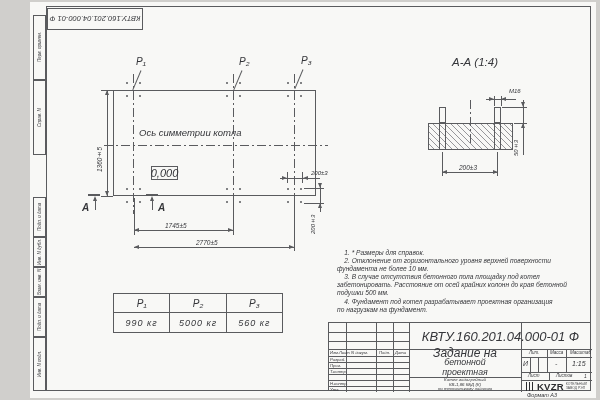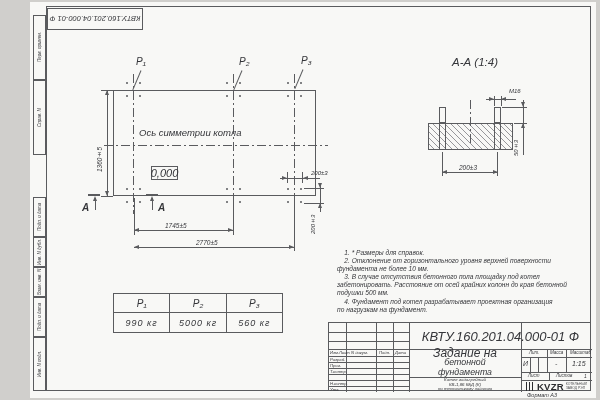--- a/index.html
+++ b/index.html
@@ -272,21 +272,21 @@
     <div class="abs tbtxt" style="left:1px;top:58px;font-size:4.2px;">Н.контр.</div>
     <div class="abs tbtxt" style="left:1px;top:64px;font-size:4.2px;">Утв.</div>
 
     <div class="abs" style="left:80px;top:0;width:183px;height:26px;display:flex;align-items:center;justify-content:center;">
       <span class="tbtxt" style="font-size:13px;">КВТУ.160.201.04.000-01 Ф</span>
     </div>
 
     <div class="abs" style="left:80px;top:26px;width:112px;height:29px;display:flex;flex-direction:column;align-items:center;justify-content:center;border-bottom:1px solid var(--ln);box-sizing:border-box;">
       <span class="tbtxt" style="font-size:12px;line-height:9.2px;">Задание на</span>
       <span class="tbtxt" style="font-size:8.8px;line-height:9.2px;">бетонной</span>
-      <span class="tbtxt" style="font-size:8.8px;line-height:9.2px;">фундамента</span>
+      <span class="tbtxt" style="font-size:8.8px;line-height:9.2px;">проектная</span>
     </div>
 
     <div class="abs" style="left:80px;top:55px;width:112px;height:14px;display:flex;flex-direction:column;align-items:center;justify-content:center;">
       <span class="tbtxt" style="font-size:4.4px;line-height:4.6px;">Котел водогрейный</span>
       <span class="tbtxt" style="font-size:4.4px;line-height:4.6px;">КВ-1,86 КБД (К)</span>
       <span class="tbtxt" style="font-size:4.4px;line-height:4.6px;">по техническому заданию</span>
     </div>
 
     <div class="abs hline" style="left:192px;top:34px;width:71px;"></div>
     <div class="abs hline" style="left:192px;top:49px;width:71px;"></div>

